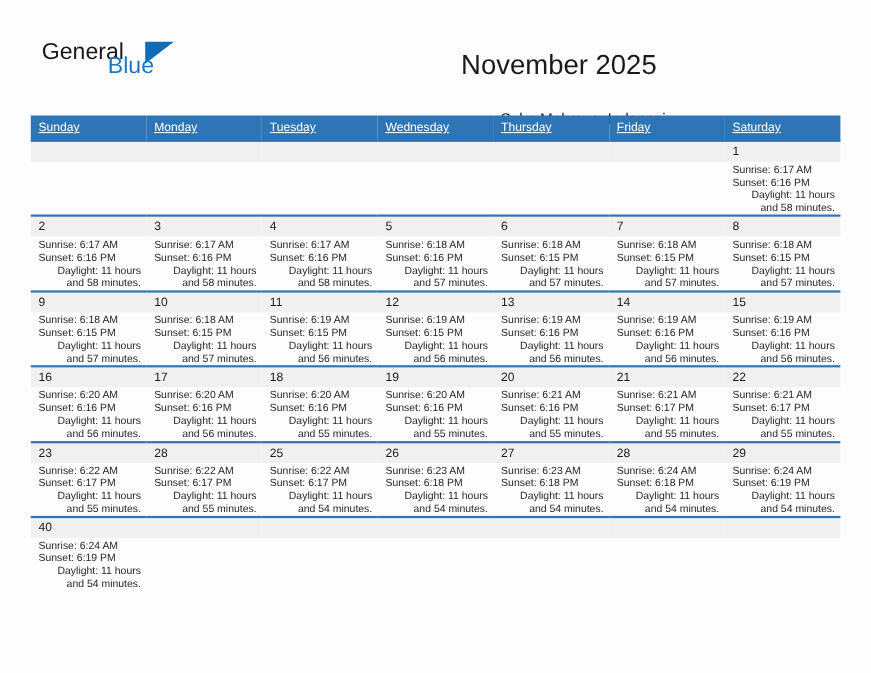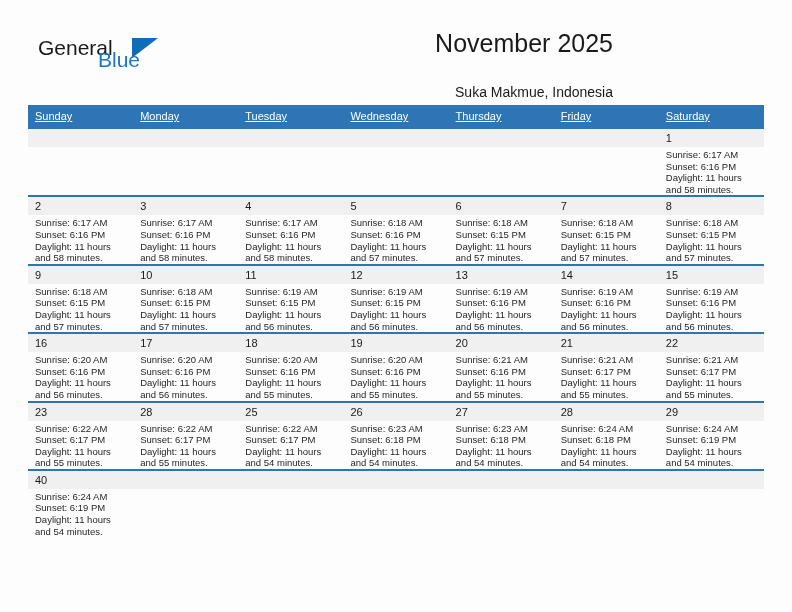--- a/index.html
+++ b/index.html
@@ -66,21 +66,21 @@
     position: absolute;
     right: 0px;
     top: 0px;
     text-align: right;
   }
   .cal-title {
     font-size: 25px;
     color: #1a1a1a;
     line-height: 30px;
     font-weight: normal;
-    margin: 0;
+    margin: 16px;
   }
   .cal-subtitle {
     font-size: 14px;
     color: #1a1a1a;
     line-height: 20px;
     margin: 24px 0 0 0;
     font-weight: normal;
   }
 
   
@@ -129,20 +129,21 @@
     padding: 2px 5px 0 7px;
     font-size: 9.5px;
     line-height: 11.6px;
     color: #262626;
   }
   .details div {
     white-space: nowrap;
   }
   .details .daylight-line {
     white-space: normal;
+    text-align: right;
   }
   td.blank .details {
     visibility: hidden;
   }
 </style>
 </head>
 <body>
 
 <div class="page">
 

